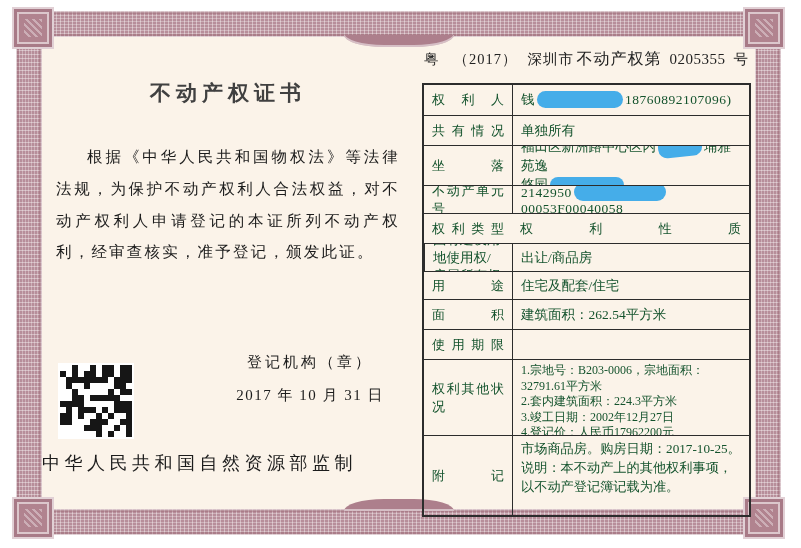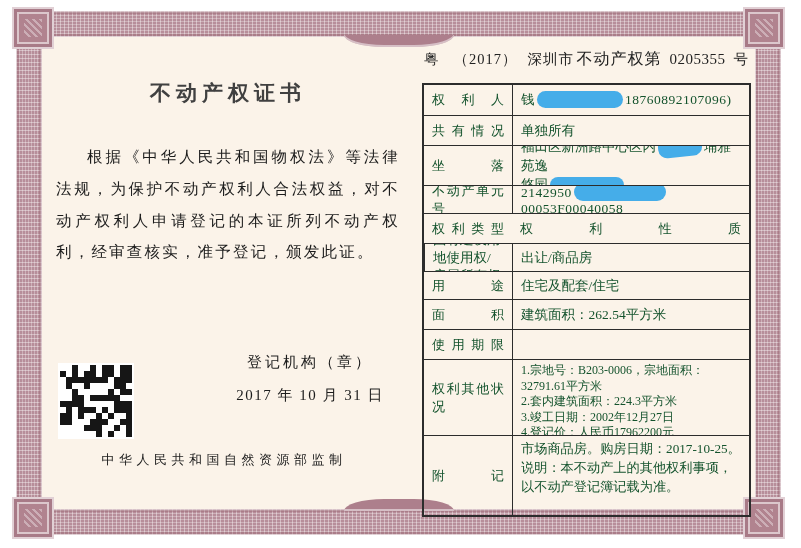--- a/index.html
+++ b/index.html
@@ -84,22 +84,22 @@
 
   .barcode {
     position:absolute; left:16px; top:326px;
     display:grid; grid-template-columns:repeat(12,6px); grid-auto-rows:6px;
     padding:2px; background:#ffffff;
   }
   .barcode i { display:block; background:#ffffff; }
   .barcode i.on { background:#161616; }
 
   .cert-footer {
-    position:absolute; left:0; right:8px; top:414px; text-align:center;
-    font-size:13px; letter-spacing:4.5px; font-weight:500; color:#1c1c1c;
+    position:absolute; left:0; right:8px; top:414px; 
+    font-size:18px; letter-spacing:4.5px; font-weight:500; color:#1c1c1c;
   }
 
   
   .serial-line {
     display:flex; align-items:baseline;
     font-size:14.5px; color:#222; padding:6px 2px 0 2px; letter-spacing:1px;
   }
   .serial-line .region { margin-right:14px; }
   .serial-line .year { margin-right:10px; }
   .serial-line .city { margin-right:auto; }

